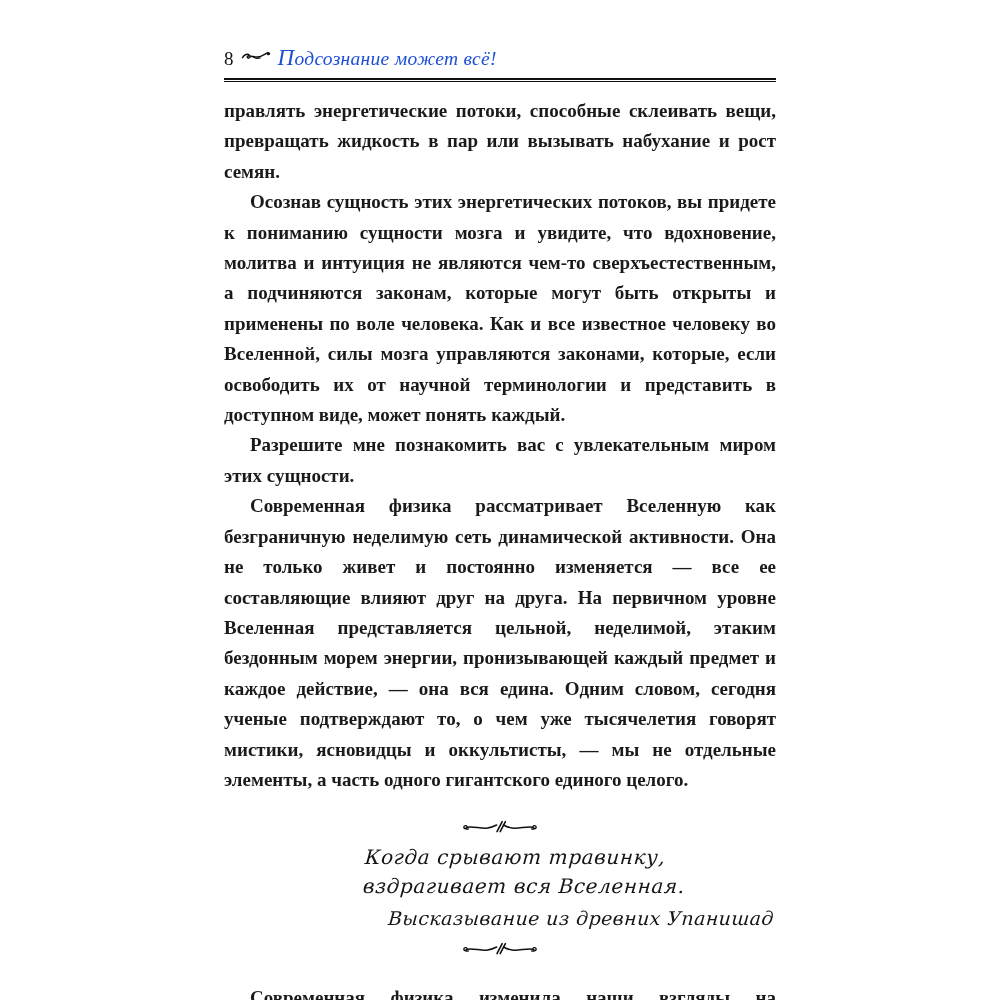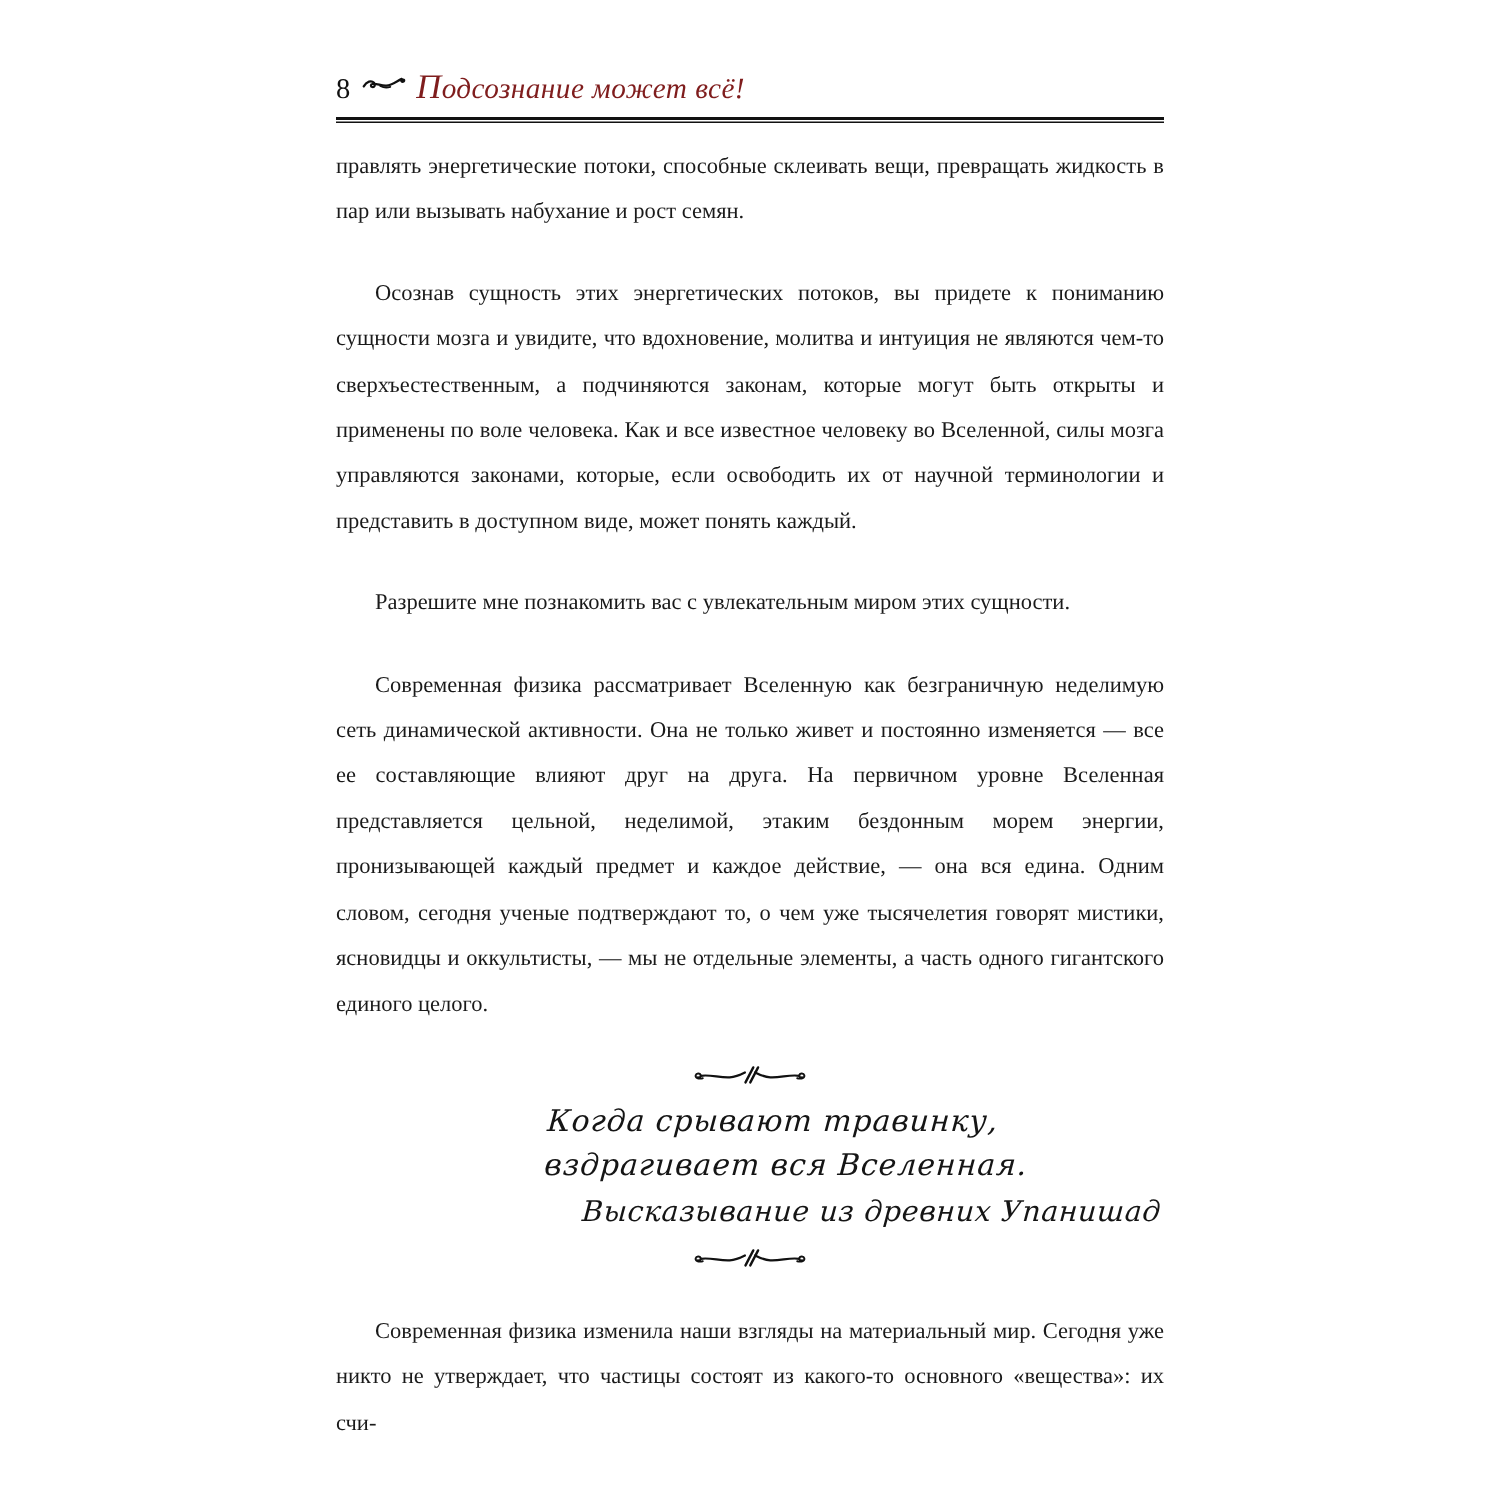--- a/index.html
+++ b/index.html
@@ -53,21 +53,21 @@
     top: -3px;
     flex: 0 0 auto;
   }
   .head-ornament svg { display: block; }
   .head-title {
     font-family: "Liberation Serif", "DejaVu Serif", serif;
     font-style: italic;
     font-size: 19.5px;
     letter-spacing: 0.3px;
     line-height: 1;
-    color: #7f1d1d;
+    color: #1d4ed8;
   }
   .head-title .cap {
     font-size: 23px;
   }
 
   .head-rule {
     margin-top: 6px;
     width: 552px;
     height: 4px;
     position: relative;
@@ -86,31 +86,31 @@
     height: 1px;
     background: #111;
   }
 
   
   .body-copy {
     margin-top: 14px;
   }
   .body-copy p {
     margin: 0;
-    font-size: 15px;
+    font-size: 19px;
     line-height: 30.4px;
     text-align: justify;
     text-justify: inter-word;
     text-indent: 0;
     hyphens: manual;
     word-spacing: 0px;
+    font-weight: bold;
   }
   .body-copy p.indent {
     text-indent: 26px;
-    margin-top: 24px;
   }
 
   
   .epigraph {
     margin-top: 24px;
     width: 552px;
   }
   .orn-row {
     display: flex;
     justify-content: center;

